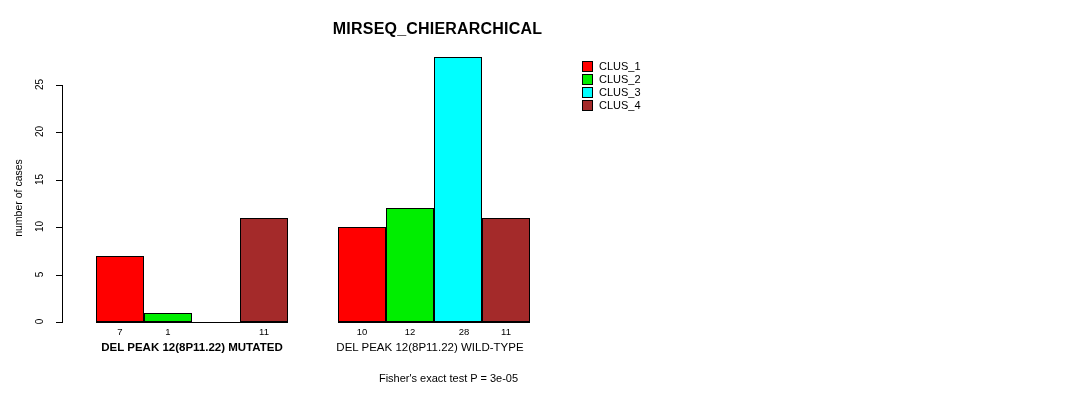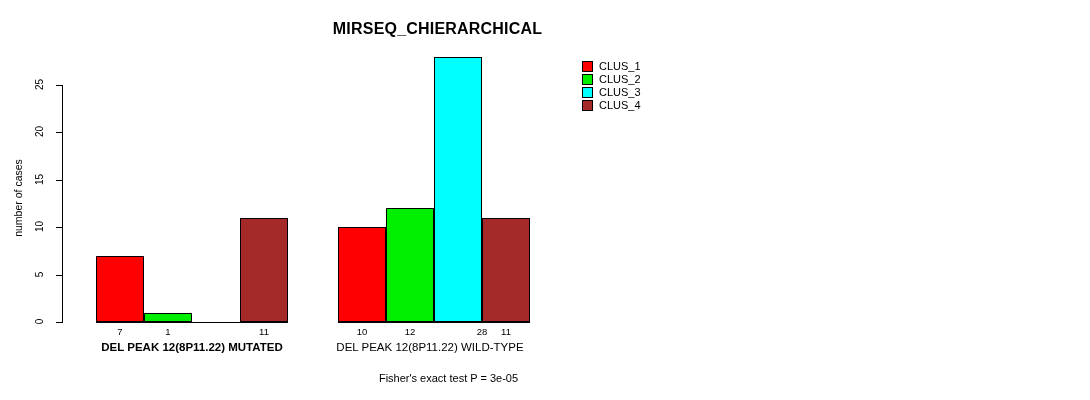--- a/index.html
+++ b/index.html
@@ -170,21 +170,21 @@
       <div class="bar-value-label" style="left: 144px; width: 48px;">1</div>
       <div class="bar" style="left: 240px; width: 48px; height: 104px; top: 218px; background: rgb(164, 42, 42);"></div>
       <div class="bar-value-label" style="left: 240px; width: 48px;">11</div>
       <div class="group-label" style="left: 42px; width: 300px; font-weight: bold;">DEL PEAK 12(8P11.22) MUTATED</div>
       <div class="group-baseline" style="left: 338px; top: 322px; width: 192px;"></div>
       <div class="bar" style="left: 338px; width: 48px; height: 95px; top: 227px; background: rgb(255, 0, 0);"></div>
       <div class="bar-value-label" style="left: 338px; width: 48px;">10</div>
       <div class="bar" style="left: 386px; width: 48px; height: 114px; top: 208px; background: rgb(0, 238, 0);"></div>
       <div class="bar-value-label" style="left: 386px; width: 48px;">12</div>
       <div class="bar" style="left: 434px; width: 48px; height: 265px; top: 57px; background: rgb(0, 255, 255);"></div>
-      <div class="bar-value-label" style="left: 458px; width: 48px;">28</div>
+      <div class="bar-value-label" style="left: 440px; width: 48px;">28</div>
       <div class="bar" style="left: 482px; width: 48px; height: 104px; top: 218px; background: rgb(164, 42, 42);"></div>
       <div class="bar-value-label" style="left: 482px; width: 48px;">11</div>
       <div class="group-label" style="left: 280px; width: 300px;">DEL PEAK 12(8P11.22) WILD-TYPE</div>
     </div>
 
   <div id="legend">
       <div class="legend-row">
         <div class="legend-swatch" style="background: rgb(255, 0, 0);"></div>
         <div class="legend-label">CLUS_1</div>
       </div>

